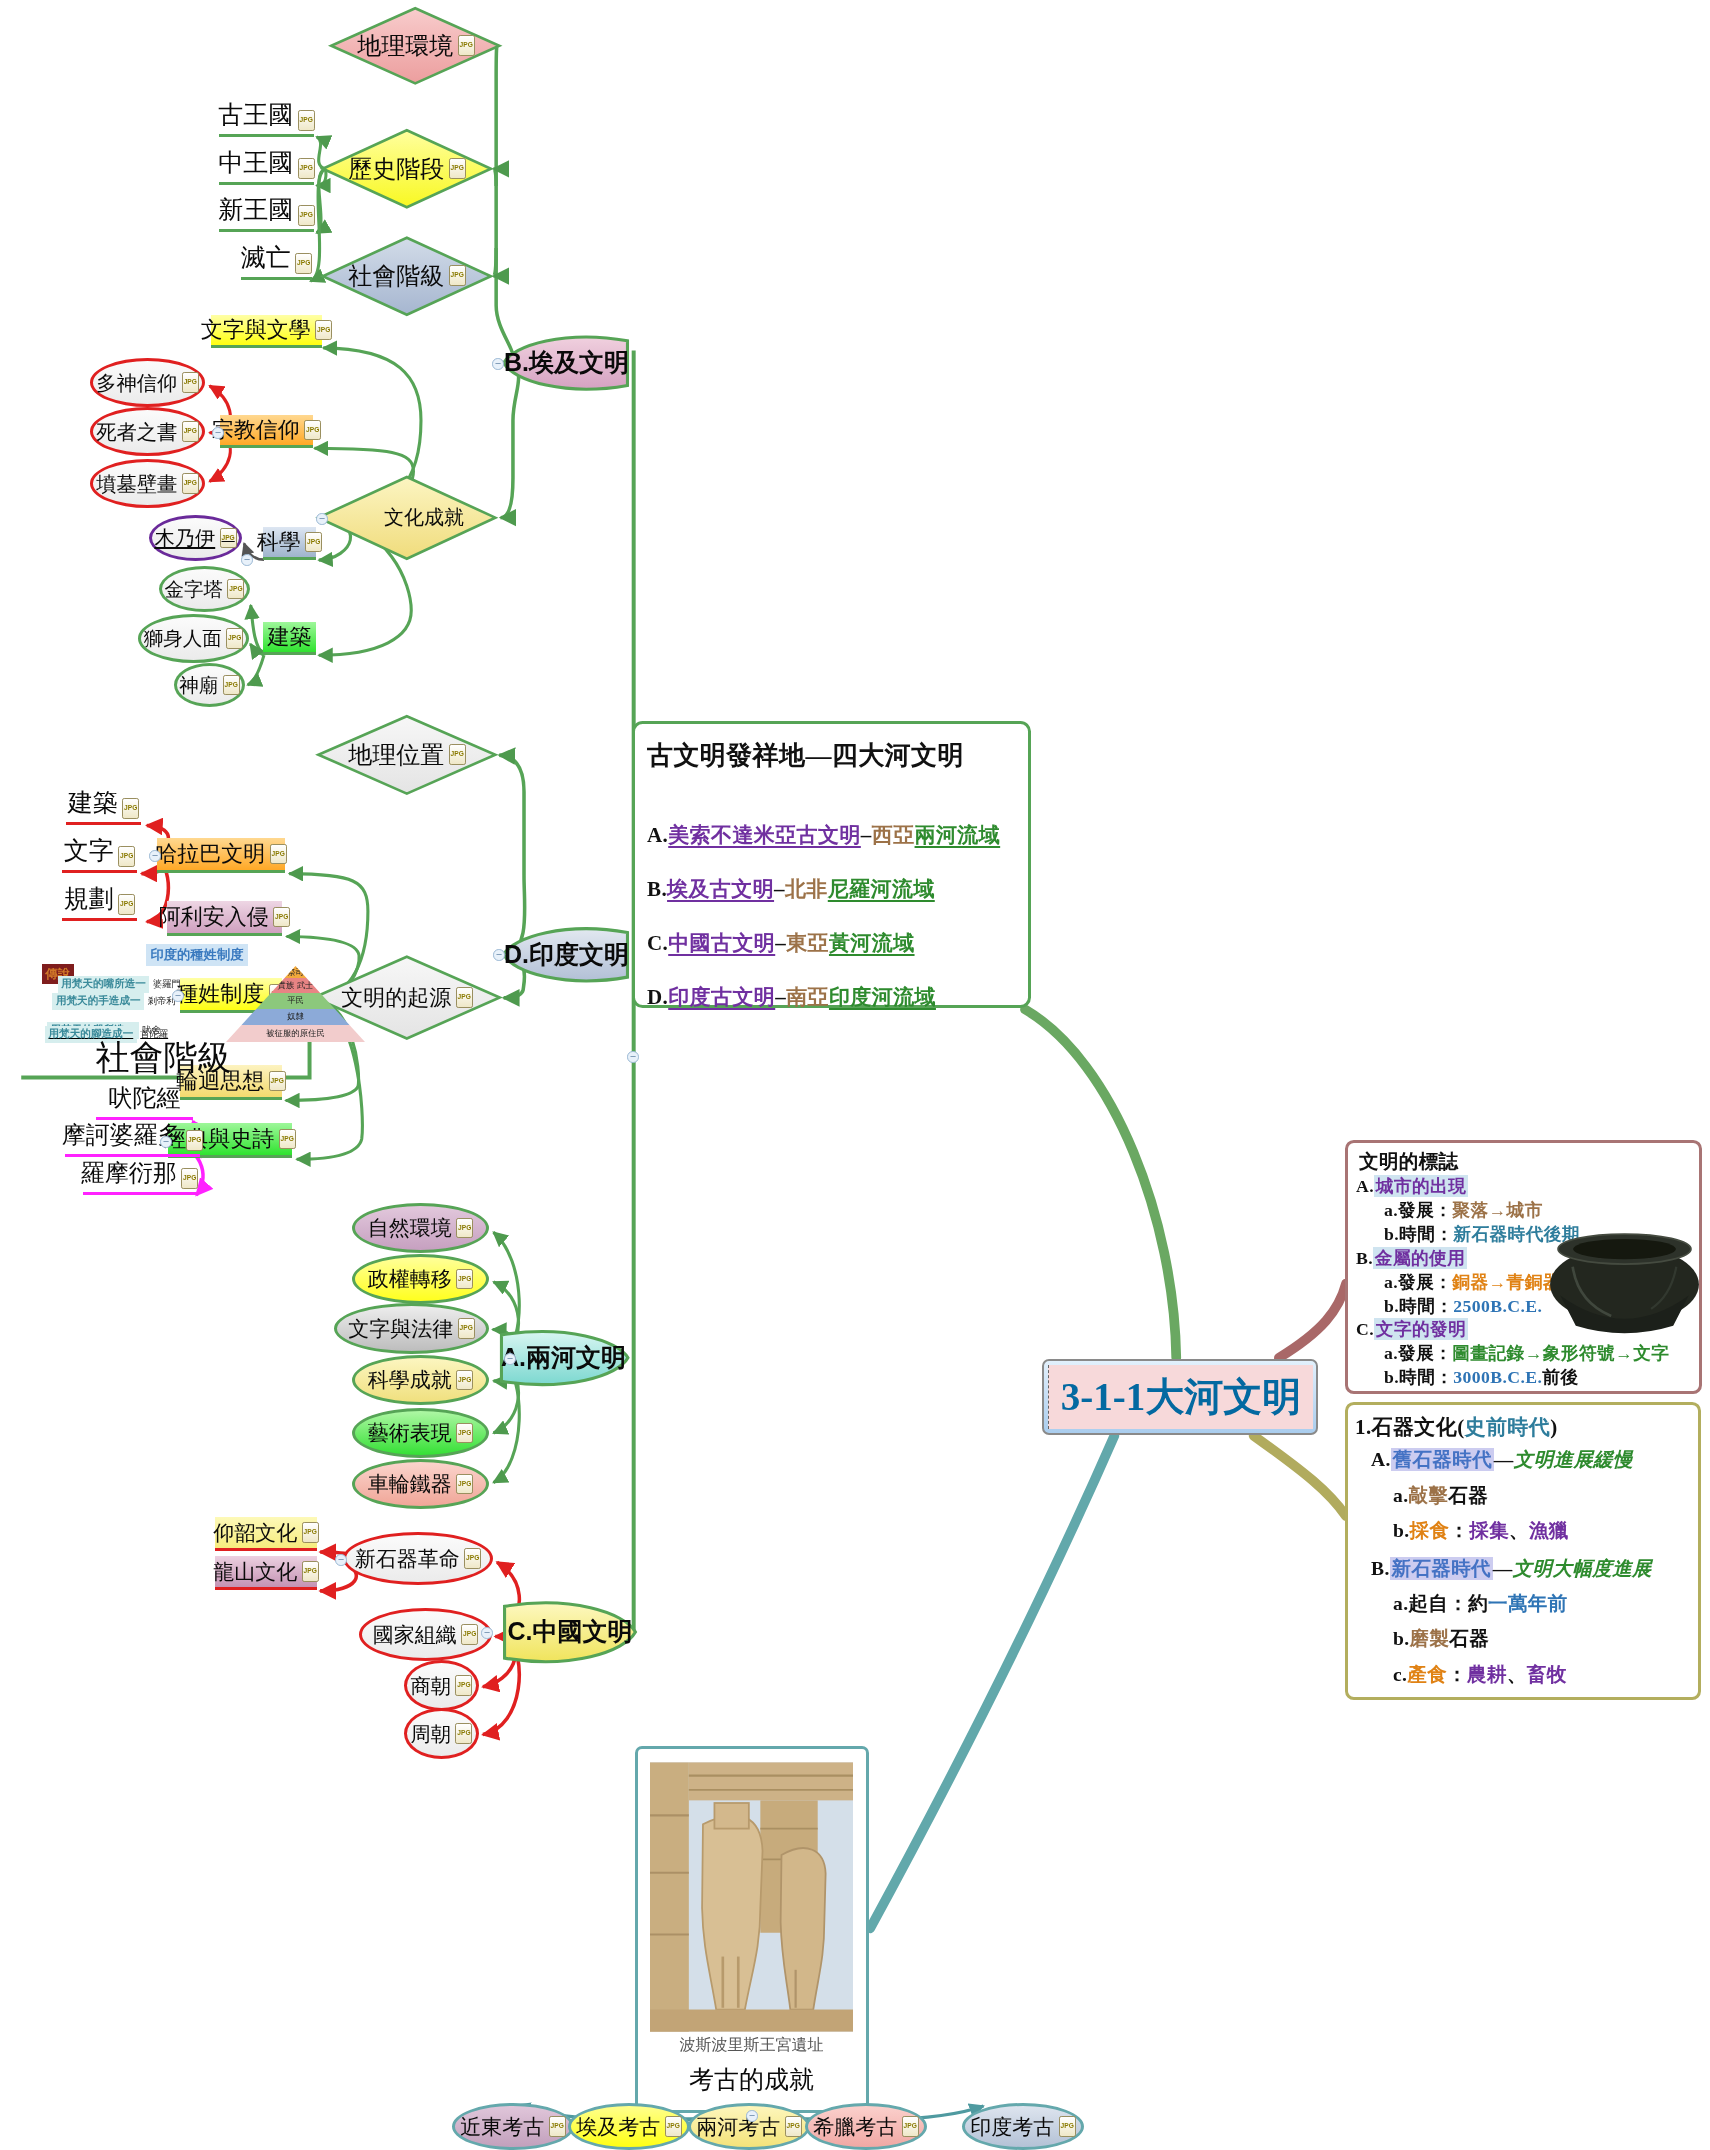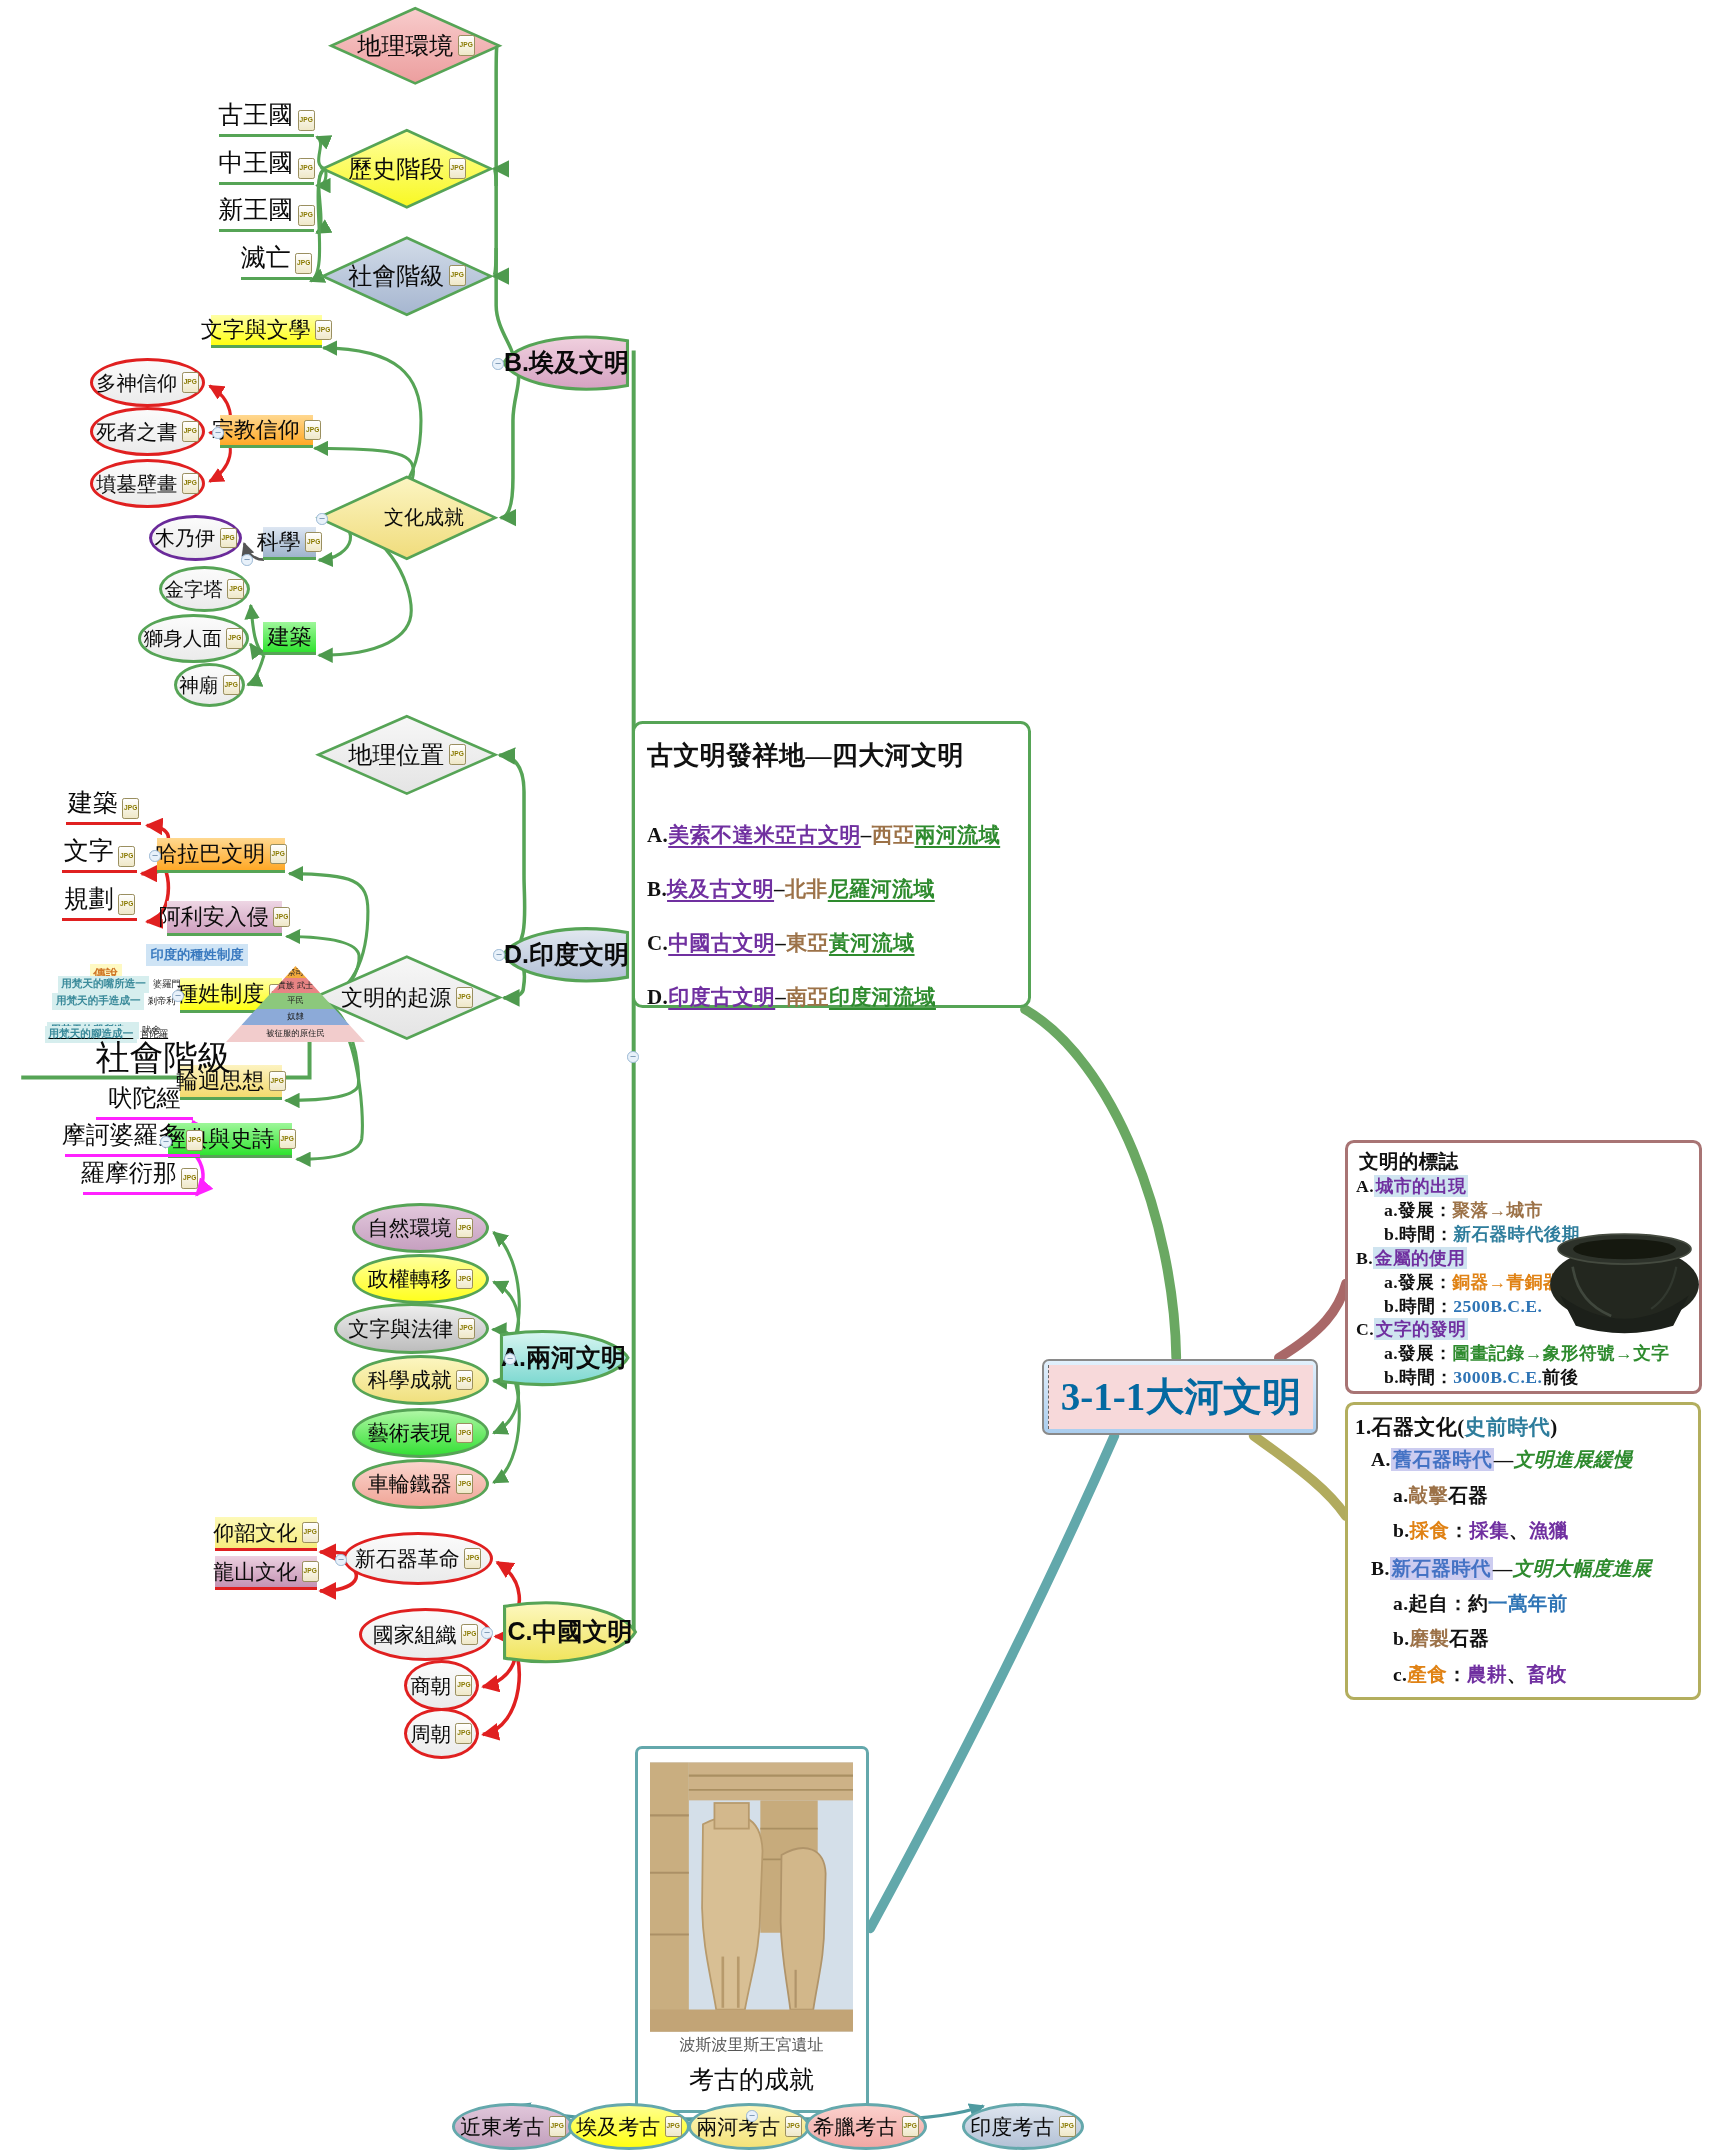--- a/index.html
+++ b/index.html
@@ -8,21 +8,21 @@
   .wires{position:absolute;left:0;top:0;z-index:1;}
   .lbl{position:absolute;display:flex;align-items:center;justify-content:center;white-space:nowrap;
        color:#0a0a0a;z-index:3;box-sizing:border-box;}
   .bl{position:absolute;white-space:nowrap;font-family:"Liberation Serif",serif;font-weight:700;
       z-index:3;letter-spacing:0.4px;}
   
   .rect{border-bottom:3.5px solid #56a456;}
   .rect.ru{border-bottom-color:#e02020;}
   .ell{border-radius:50%;border:3.1px solid #56a456;}
   .b-red{border:3.5px solid #e02020;border-radius:50%;}
-  .b-purple{border:3.5px solid #6a2a9a;border-radius:50%;}
+  .b-purple{border:3.5px solid #6a2a9a;border-radius:50%;text-decoration:underline;}
   .b-teal{border:3.1px solid #64a8ac;border-radius:50%;}
   
   .ut{border-bottom:3.5px solid #56a456;align-items:flex-end;padding-bottom:3.5px;}
   .ut.um{border-bottom-color:#ff22ff;}
   .ut.ur{border-bottom-color:#e02020;}
   .noline{border-bottom:none;}
   
   .g-yellow{background:linear-gradient(#ffffa6,#ffff12);}
   .g-orange{background:linear-gradient(#ffd890,#ffa826);}
   .g-bluegray{background:linear-gradient(#dde6f2,#9fb4cc);}
@@ -337,21 +337,21 @@
       <span>摩訶婆羅多</span>
       <span class="jpg">JPG</span>
     </div>
   <div class="lbl ut um" style="left:83px;top:1161px;width:113px;height:34px;font-size:24px;">
       <span>羅摩衍那</span>
       <span class="jpg">JPG</span>
     </div>
 
   <div style="position:absolute;left:40px;top:944px;width:290px;height:119px;z-index:3;">
     <div style="position:absolute;left:106px;top:0px;padding:1.8px 4.4px;background:#cfe4f5;color:#3a7abf;font-size:13.3px;font-weight:700;white-space:nowrap;">印度的種姓制度</div>
-    <div style="position:absolute;left:1.8px;top:20.3px;padding:1.3px 3.5px;background:#fef9c3;color:#d07828;font-size:12.4px;font-weight:700;margin-left:48px;">傳說</div>
+    <div style="position:absolute;left:1.8px;top:20.3px;padding:1.3px 3.5px;background:#7f1d1d;color:#d07828;font-size:12.4px;font-weight:700;">傳說</div>
     <div class="pyr-row" style="left:17.7px;top:32px;">
         <span class="pyr-origin">用梵天的嘴所造一</span>
         <span class="pyr-caste">婆羅門</span>
       </div>
     <div class="pyr-row" style="left:12.4px;top:49px;">
         <span class="pyr-origin">用梵天的手造成一</span>
         <span class="pyr-caste">剎帝利</span>
       </div>
     <div class="pyr-row" style="left:7px;top:78px;">
         <span class="pyr-origin">用梵天的腿所造一</span>

